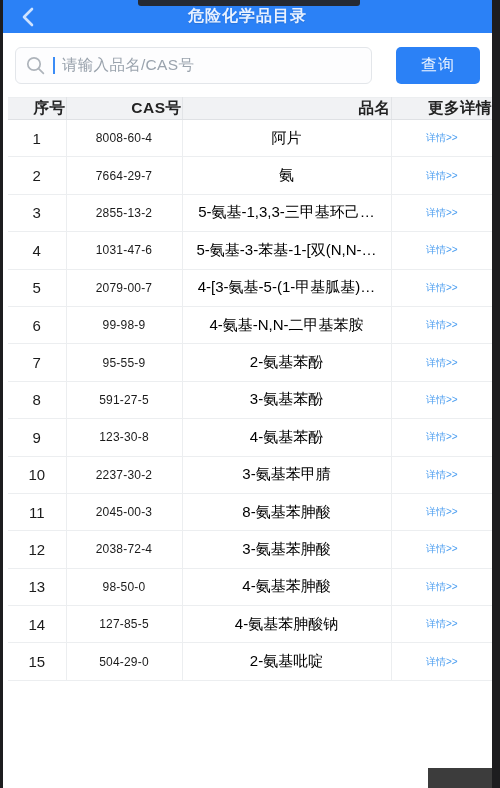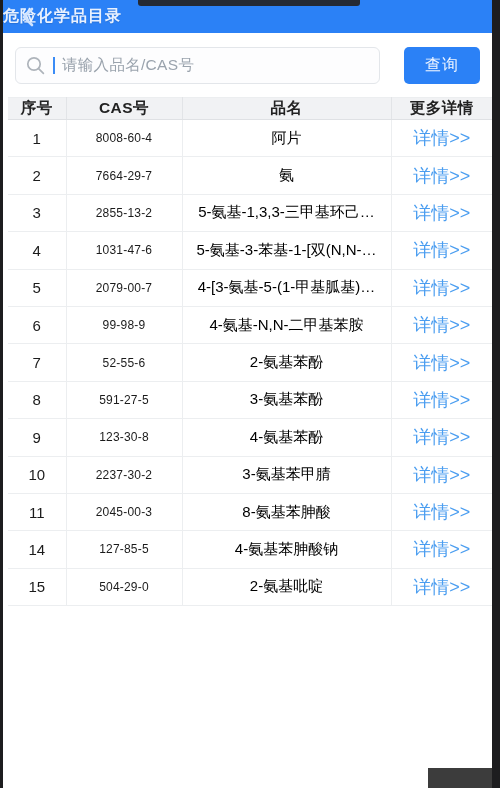--- a/index.html
+++ b/index.html
@@ -35,21 +35,21 @@
     z-index: 40;
   }
 
   
   .navbar {
     position: relative;
     height: 33px;
     background: #2b81f6;
     display: flex;
     align-items: center;
-    justify-content: flex-start;
+    justify-content: center;
   }
   .navbar .back-btn {
     position: absolute;
     left: 10px;
     top: 0;
     bottom: 0;
     width: 30px;
     display: flex;
     align-items: center;
     justify-content: center;
@@ -95,21 +95,21 @@
   }
   .search-placeholder {
     color: #9aa3ad;
     font-size: 15.5px;
     letter-spacing: 0.3px;
     white-space: nowrap;
     overflow: hidden;
   }
   .search-btn {
     flex: 0 0 auto;
-    width: 76px;
+    width: 84px;
     height: 37px;
     background: #2b81f6;
     color: #eef5ff;
     border: none;
     border-radius: 5px;
     font-size: 16px;
     font-family: inherit;
     letter-spacing: 1px;
     cursor: pointer;
     display: flex;
@@ -141,42 +141,42 @@
 
   table.catalog thead th {
     height: 20px;
     background: #f1f2f4;
     font-weight: 700;
     font-size: 15.5px;
     color: #222;
     border-right: 1px solid #e2e4e7;
     border-bottom: 1px solid #dfe1e4;
     border-top: 1px solid #eceef0;
-    text-align: center;
+    text-align: right;
     letter-spacing: 0.5px;
   }
   table.catalog thead th:last-child { border-right: none; }
 
   table.catalog tbody td {
     height: 37.4px;
     border-right: 1px solid #eceef0;
     border-bottom: 1px solid #eceef0;
     text-align: center;
     padding: 0 3px;
     white-space: nowrap;
     overflow: hidden;
     text-overflow: ellipsis;
     background: #ffffff;
   }
   table.catalog tbody td:last-child { border-right: none; }
 
   td.idx   { font-size: 15px; color: #1b1b1b; }
   td.cas   { font-size: 12px; color: #1b1b1b; letter-spacing: 0.2px; }
   td.name  { font-size: 15px; color: #000000; }
-  td.detail { color: #4a9df0; font-size: 18px; cursor: pointer; }
+  td.detail { color: #4a9df0; font-size: 10px; cursor: pointer; }
 
   
   .bottom-overlay {
     position: absolute;
     left: 425px;
     top: 768px;
     width: 70px;
     height: 20px;
     background: #3c3c3c;
     z-index: 35;
@@ -262,21 +262,21 @@
             <td class="detail">详情&gt;&gt;</td>
           </tr>
           <tr>
             <td class="idx">6</td>
             <td class="cas">99-98-9</td>
             <td class="name">4-氨基-N,N-二甲基苯胺</td>
             <td class="detail">详情&gt;&gt;</td>
           </tr>
           <tr>
             <td class="idx">7</td>
-            <td class="cas">52-55-6</td>
+            <td class="cas">95-55-9</td>
             <td class="name">2-氨基苯酚</td>
             <td class="detail">详情&gt;&gt;</td>
           </tr>
           <tr>
             <td class="idx">8</td>
             <td class="cas">591-27-5</td>
             <td class="name">3-氨基苯酚</td>
             <td class="detail">详情&gt;&gt;</td>
           </tr>
           <tr>
@@ -291,20 +291,32 @@
             <td class="name">3-氨基苯甲腈</td>
             <td class="detail">详情&gt;&gt;</td>
           </tr>
           <tr>
             <td class="idx">11</td>
             <td class="cas">2045-00-3</td>
             <td class="name">8-氨基苯胂酸</td>
             <td class="detail">详情&gt;&gt;</td>
           </tr>
           <tr>
+            <td class="idx">12</td>
+            <td class="cas">2038-72-4</td>
+            <td class="name">3-氨基苯胂酸</td>
+            <td class="detail">详情&gt;&gt;</td>
+          </tr>
+          <tr>
+            <td class="idx">13</td>
+            <td class="cas">98-50-0</td>
+            <td class="name">4-氨基苯胂酸</td>
+            <td class="detail">详情&gt;&gt;</td>
+          </tr>
+          <tr>
             <td class="idx">14</td>
             <td class="cas">127-85-5</td>
             <td class="name">4-氨基苯胂酸钠</td>
             <td class="detail">详情&gt;&gt;</td>
           </tr>
           <tr>
             <td class="idx">15</td>
             <td class="cas">504-29-0</td>
             <td class="name">2-氨基吡啶</td>
             <td class="detail">详情&gt;&gt;</td>

